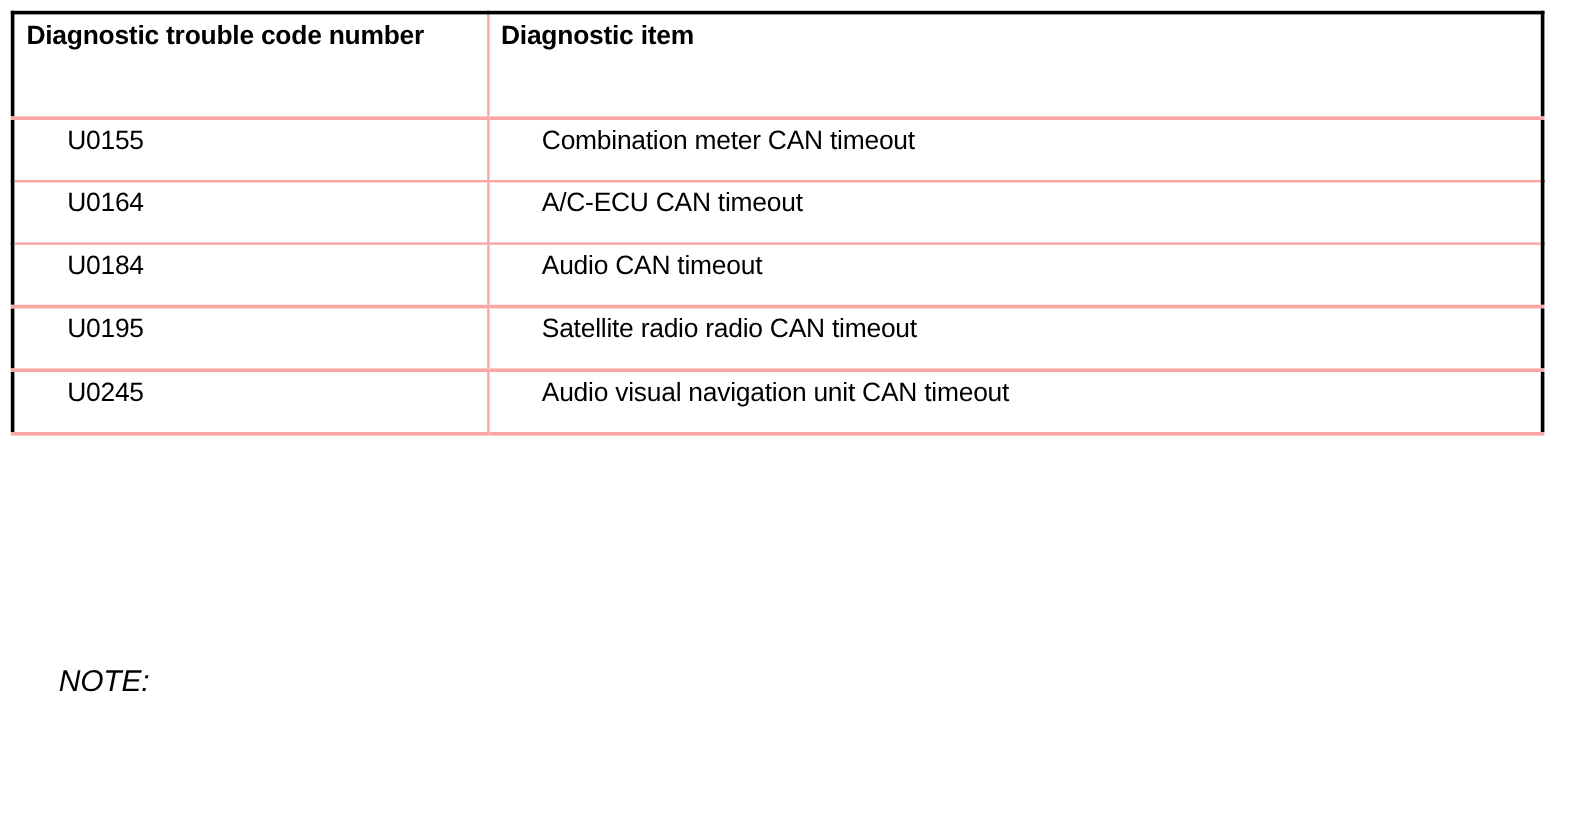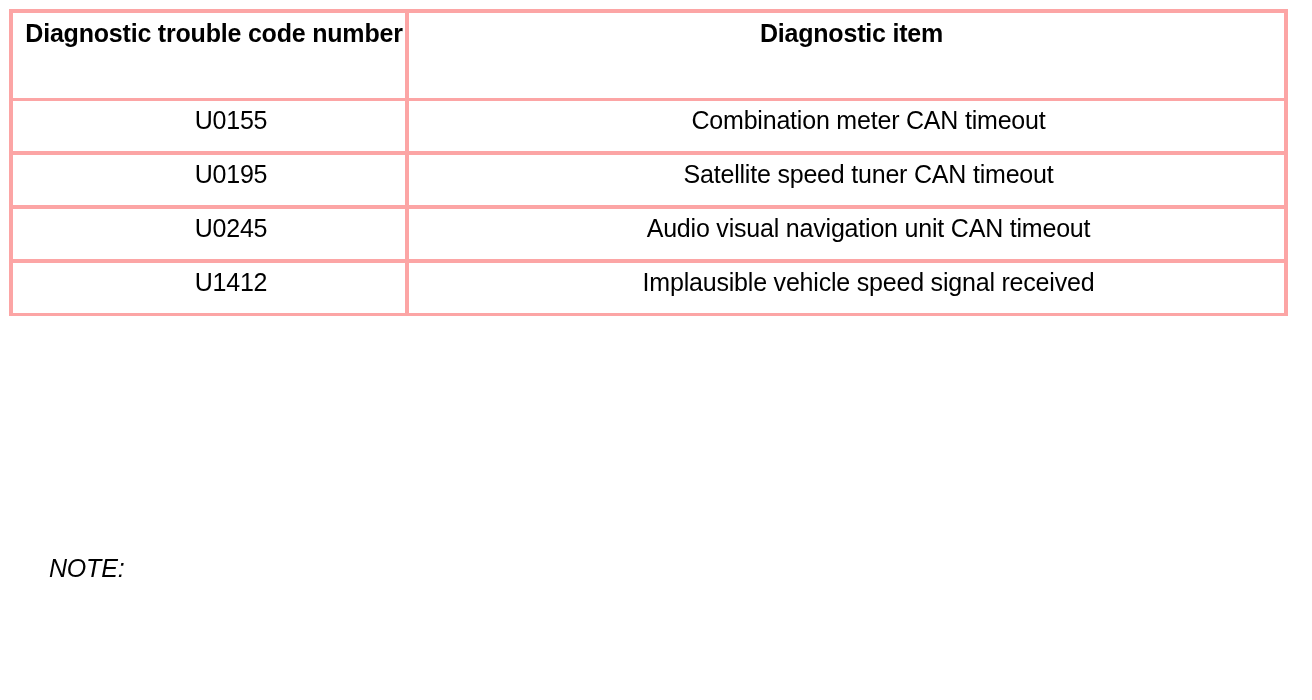--- a/index.html
+++ b/index.html
@@ -31,25 +31,25 @@
     width: 1275px;
     border-collapse: collapse;
     table-layout: fixed;
     background: #fff;
   }
   .dtc-table col.c-code  { width: 396px; }
   .dtc-table col.c-item  { width: 879px; }
 
   .dtc-table th,
   .dtc-table td {
-    border: 4px solid #fca5a5;
+    border: 2px solid #fca5a5;
     padding: 5px 0 0 10px;
     vertical-align: top;
-    text-align: center;
-    font-size: 25px;
+    text-align: left;
+    font-size: 22px;
     line-height: 1.13;
     letter-spacing: -0.2px;
     font-weight: normal;
     font-stretch: condensed;
   }
 
   
   .dtc-table { border: 3px solid #000; }
 
   .dtc-table thead th {
@@ -130,31 +130,35 @@
       <tr>
         <th>Diagnostic trouble code number</th>
         <th>Diagnostic item</th>
       </tr>
     </thead>
     <tbody id="table-body">
     <tr class="rule-heavy">
           <td>U0155</td>
           <td>Combination meter CAN timeout</td>
         </tr>
+        <tr>
+          <td>U0164</td>
+          <td>A/C-ECU CAN timeout</td>
+        </tr>
+        <tr>
+          <td>U0184</td>
+          <td>Audio CAN timeout</td>
+        </tr>
         <tr class="rule-heavy">
           <td>U0195</td>
-          <td>Satellite speed tuner CAN timeout</td>
+          <td>Satellite radio radio CAN timeout</td>
         </tr>
         <tr class="rule-heavy">
           <td>U0245</td>
           <td>Audio visual navigation unit CAN timeout</td>
-        </tr>
-        <tr>
-          <td>U1412</td>
-          <td>Implausible vehicle speed signal received</td>
         </tr>
       </tbody>
   </table>
 
   <div class="note-block">
     <div class="note-label">NOTE:</div>
   </div>
 
 </div>
 

